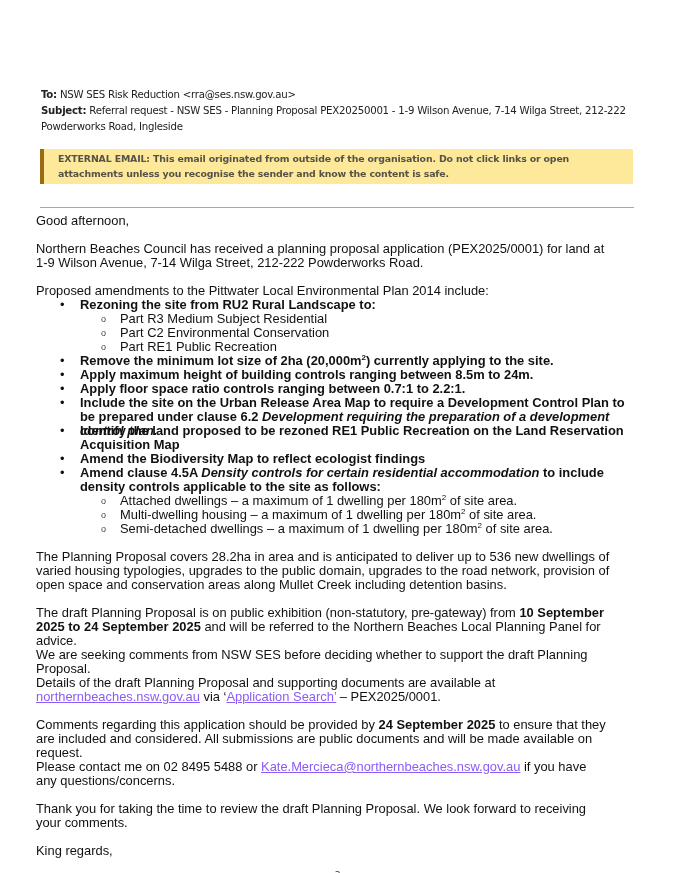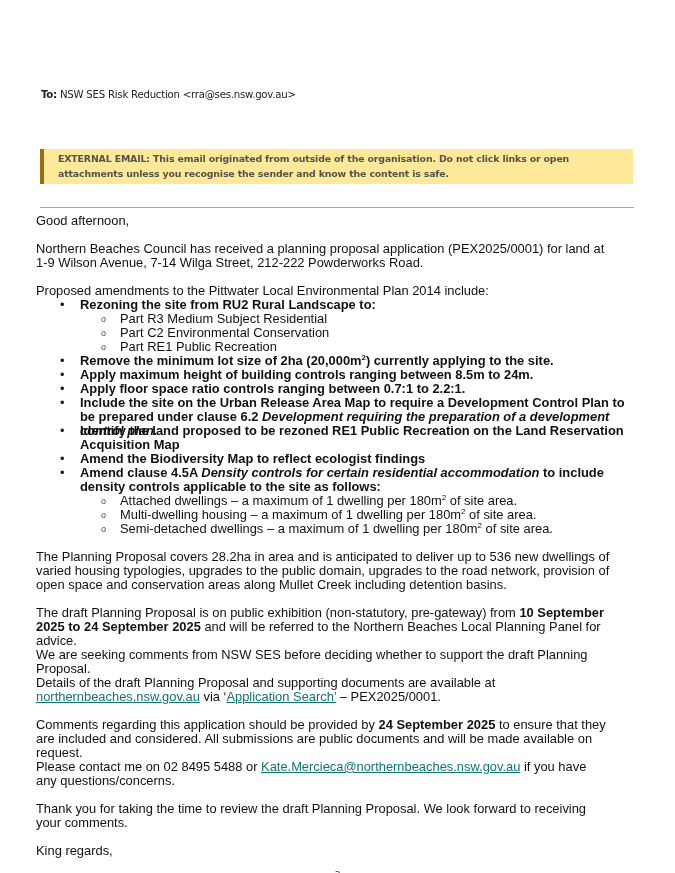--- a/index.html
+++ b/index.html
@@ -15,34 +15,38 @@
   .rule { position: absolute; left: 40px; top: 159px; width: 594px; height: 0; border-top: 1.5px solid #a8a8a8; }
 
   .body { font-family: "Liberation Sans", sans-serif; font-size: 12.9px; line-height: 14.2px; color: #111; }
   .p { position: absolute; left: 36px; width: 600px; margin: 0; }
   .li { position: absolute; font-family: "Liberation Sans", sans-serif; font-size: 12.9px; line-height: 14.2px; color: #111; }
   .b1 { position: absolute; left: 60px; width: 10px; }
   .t1 { position: absolute; left: 80px; width: 560px; font-weight: bold; }
   .b2 { position: absolute; left: 101px; width: 10px; font-size: 9px; color: #444; }
   .t2 { position: absolute; left: 120px; width: 520px; }
   sup { font-size: 8px; line-height: 0; vertical-align: 5px; }
-  a, .link { color: #0f766e; text-decoration: underline; cursor: pointer; }
+  a, .link { color: #8b5cf6; text-decoration: underline; cursor: pointer; }
   i, .it { font-style: italic; }
   .bold { font-weight: bold; }
 
   .pagenum { position: absolute; left: 0; width: 675px; top: 822px; text-align: center; font-family: "DejaVu Sans", sans-serif; font-size: 9px; color: #333; }
 </style>
 </head>
 <body>
 
 <div class="page">
 
   <div class="hdr" style="top:39px;">
     <b>To:</b>
     <span>NSW SES Risk Reduction &lt;rra@ses.nsw.gov.au&gt;</span>
+  </div>
+  <div class="hdr" style="top:55px;">
+    <b>Subject:</b>
+    <span>Referral request - NSW SES - Planning Proposal PEX20250001 - 1-9 Wilson Avenue, 7-14 Wilga Street, 212-222 Powderworks Road, Ingleside</span>
   </div>
 
   <div class="banner">
     <div class="banner-text">
       <span>EXTERNAL EMAIL:</span>
       <span>This email originated from outside of the organisation. Do not click links or open attachments unless you recognise the sender and know the content is safe.</span>
     </div>
   </div>
 
   <div class="rule"></div>

